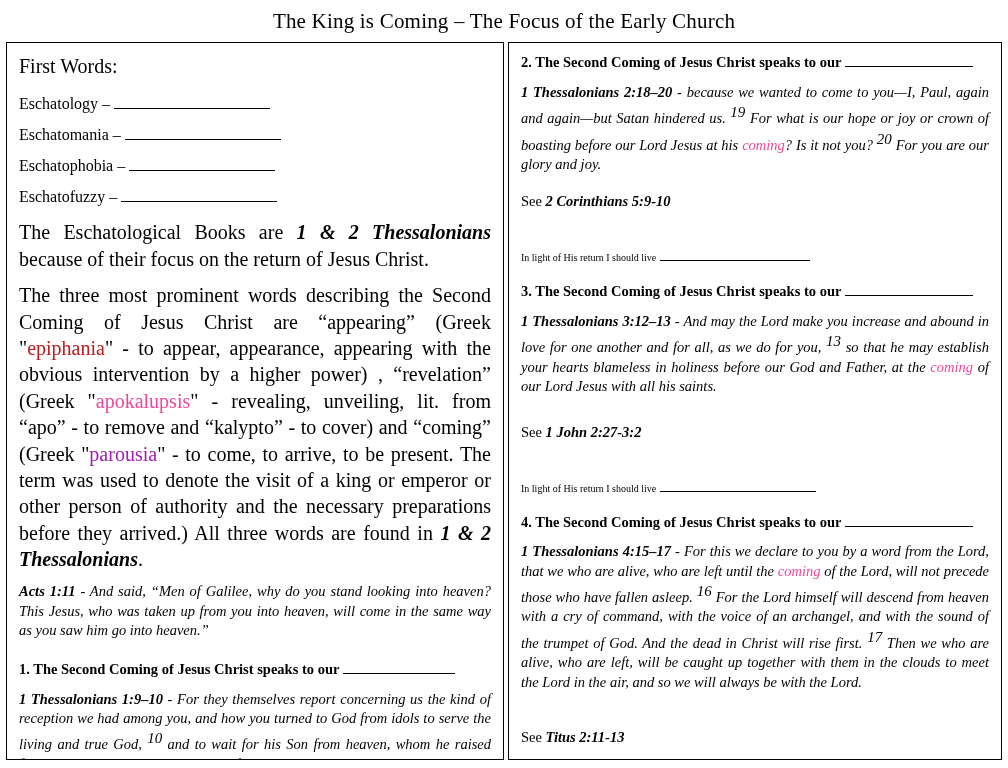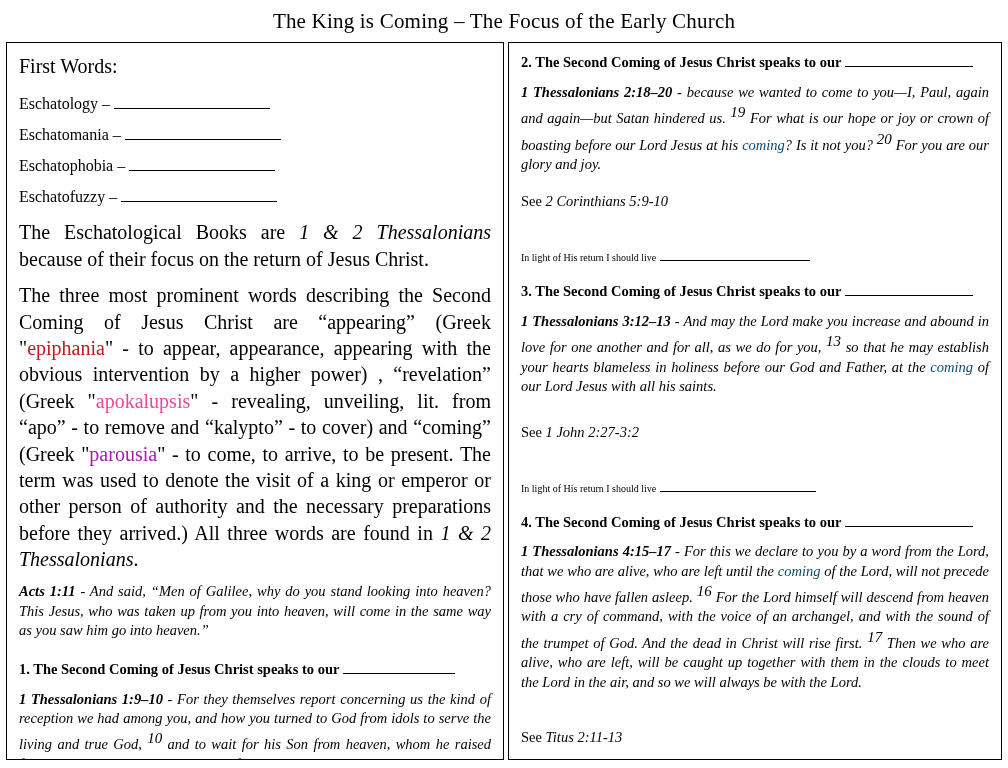--- a/index.html
+++ b/index.html
@@ -82,27 +82,27 @@
     margin: 0 0 11px 0;
     font-style: italic;
     font-family: "Liberation Serif", serif;
     text-align: justify;
   }
   .scripture .ref {
     font-weight: bold;
     font-style: italic;
   }
   .bold-it {
-    font-weight: normal;
+    font-weight: bold;
     font-style: italic;
   }
   .word-epiphania { color: #b91c1c; }
   .word-apokalupsis { color: #ec4899; }
   .word-parousia { color: #a21caf; }
-  .word-coming { color: #0c4a6e; font-style: italic; }
+  .word-coming { color: #ec4899; font-style: italic; }
   .vnum {
     font-size: 15px;
     vertical-align: super;
     font-style: italic;
   }
   .spacer-sm { height: 8px; }
   .spacer-md { height: 16px; }
   .spacer-lg { height: 26px; }
   .numbered {
     font-size: 14.5px;

